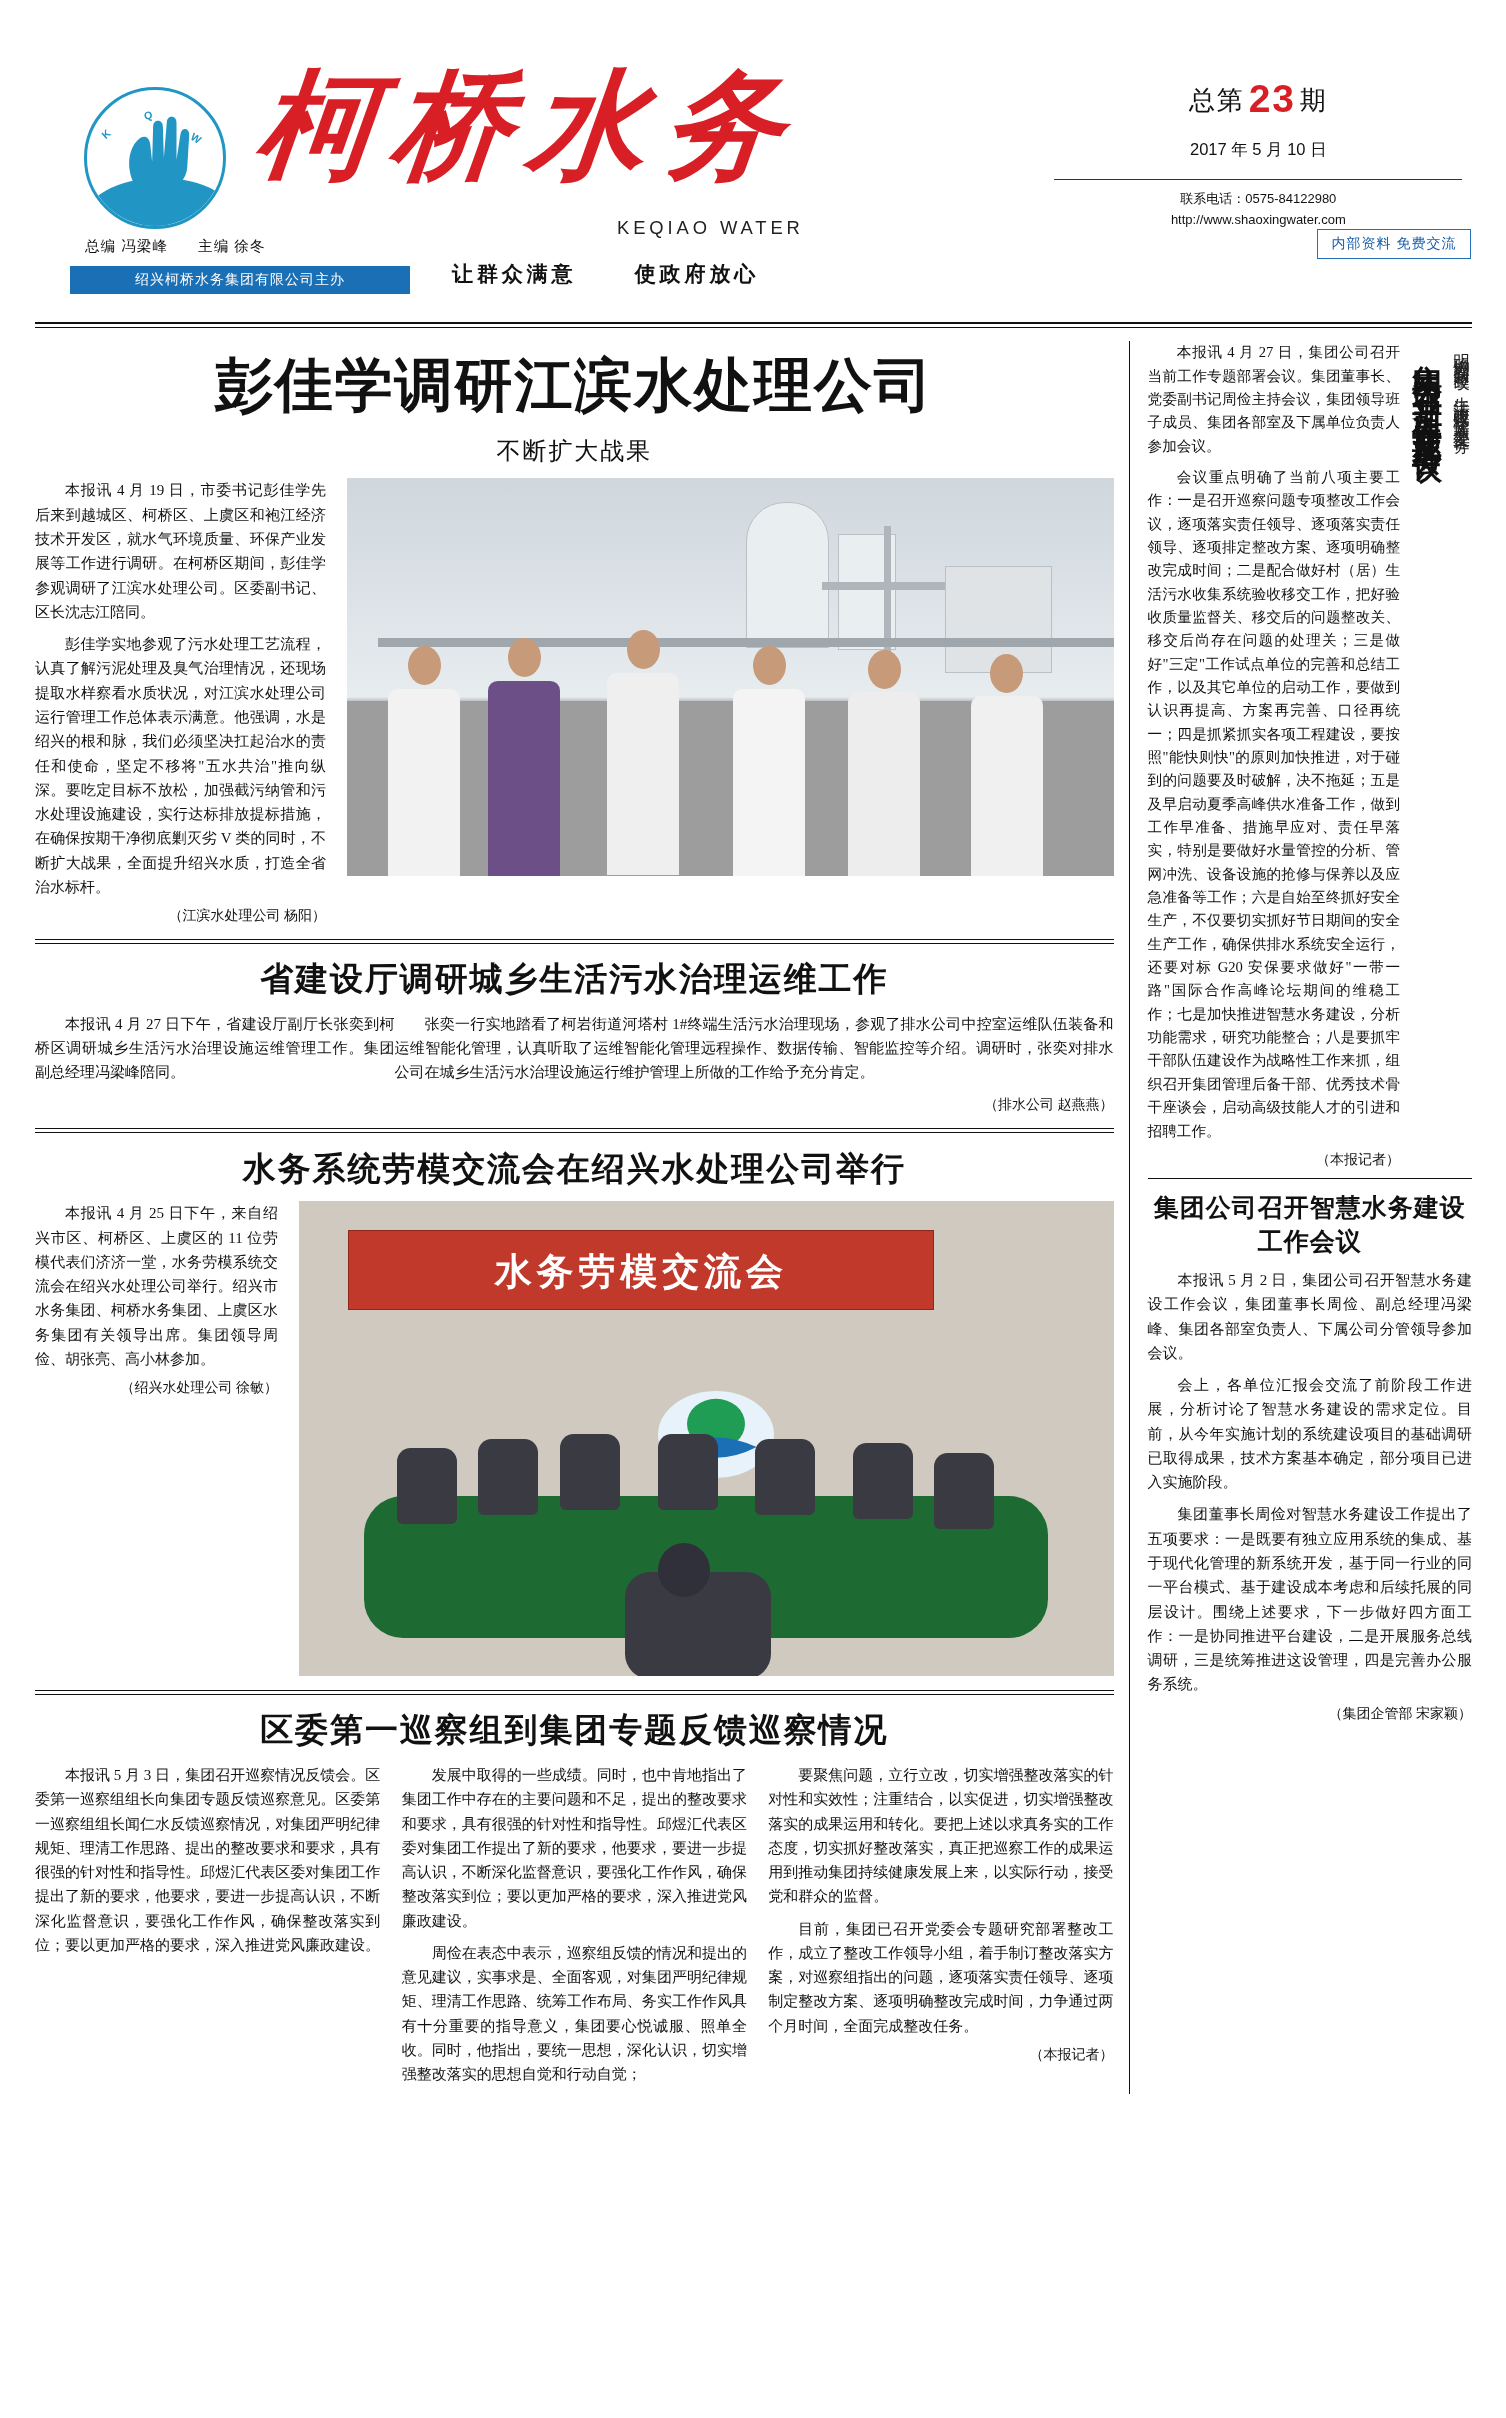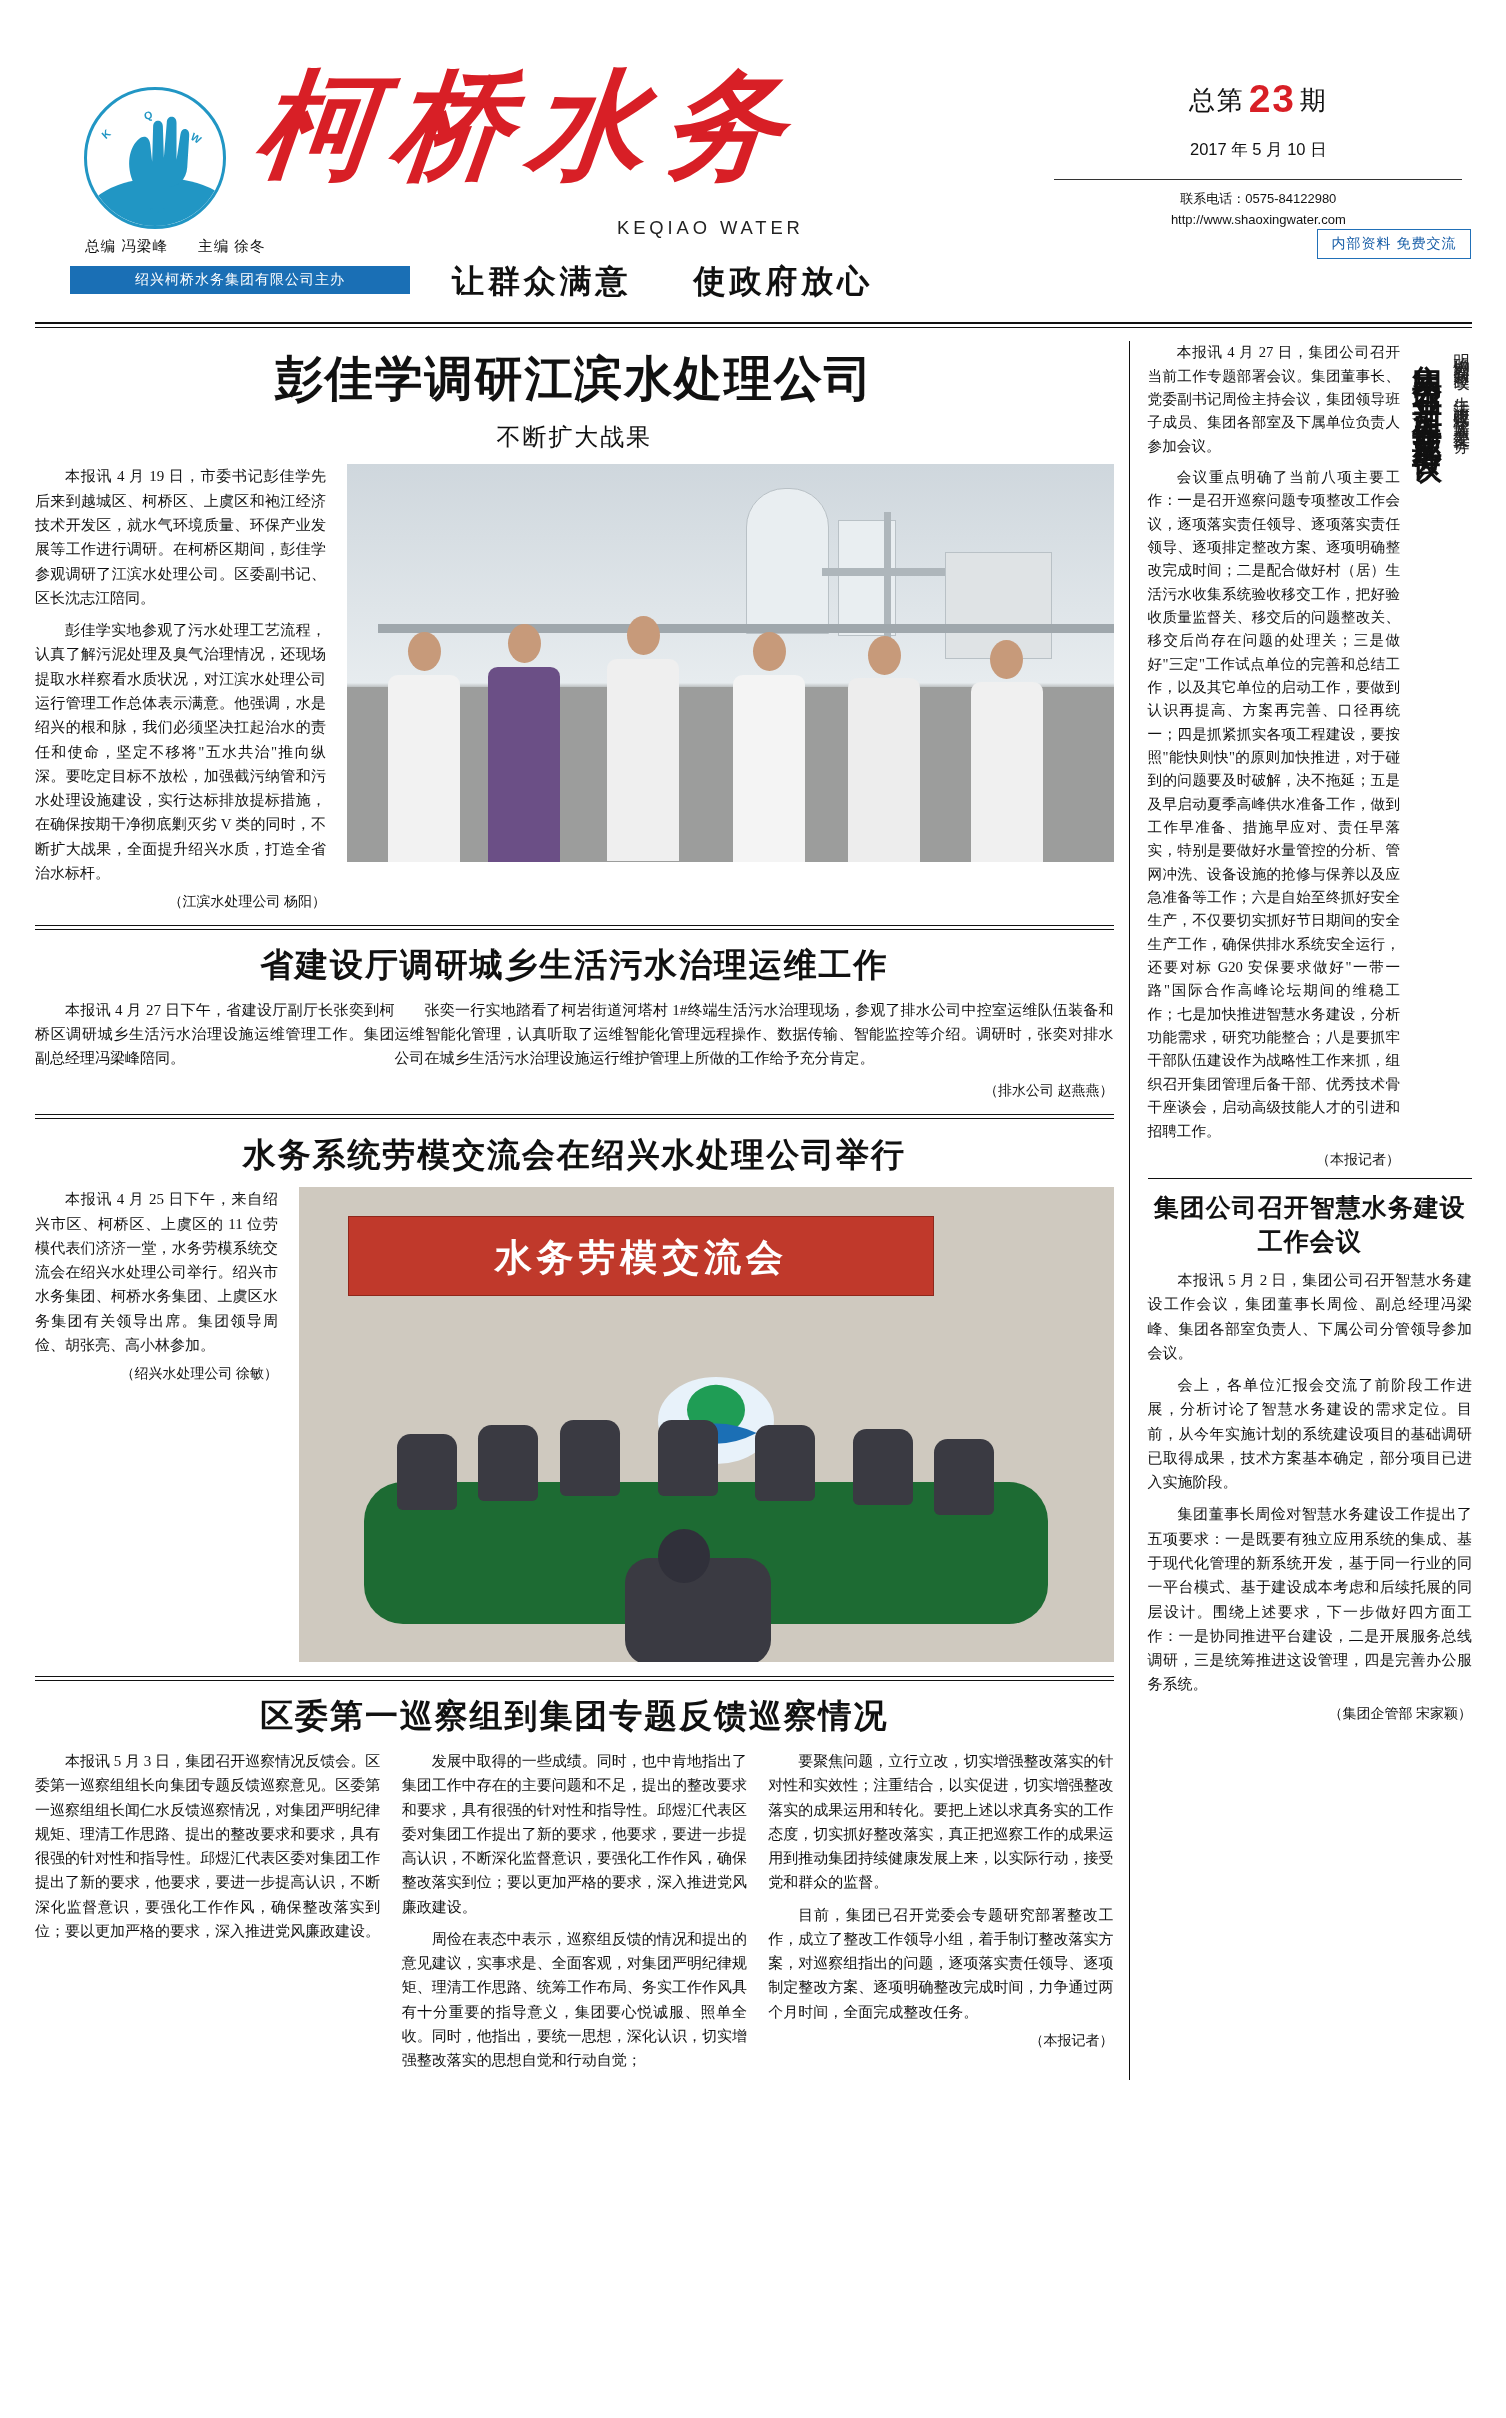--- a/index.html
+++ b/index.html
@@ -72,37 +72,37 @@
   }
   .editors span { margin-right:25px; }
   .org-bar {
     position:absolute; left:35px; top:239px; width:340px;
     background:#1a6fb5; color:#fff; text-align:center;
     font-family:"Liberation Sans", sans-serif; font-size:14px;
     padding:4.9px 0; letter-spacing:1px;
   }
   .slogan {
     position:absolute; left:417px; top:233px;
-    font-family:"DejaVu Serif", serif; font-weight:bold; font-size:32px; letter-spacing:3.9px;
+    font-family:"DejaVu Serif", serif; font-weight:bold; font-size:21px; letter-spacing:3.9px;
   }
   .slogan span { margin-right:47px; }
 
   .rule-thick { border-top:2.9px solid #111; margin:3.9px 0 0 0; }
   .rule-thin  { border-top:1px solid #111; margin:2.9px 0 13.6px 0; }
 
   
   .content { display:flex; gap:0px; }
   .left-col { width:1121px; padding-right:15.5px; }
   .right-col { width:351px; padding-left:17.5px; border-left:1px solid #111; }
 
   .headline {
     text-align:center; font-family:"DejaVu Serif", serif; font-weight:bold;
     color:#111; letter-spacing:1.9px;
   }
-  .h1 { font-size:48px; margin:5.8px 0 9.7px; }
+  .h1 { font-size:58px; margin:5.8px 0 9.7px; }
   .h2 { font-size:33px; margin:13.6px 0 9.7px; }
   .subhead { text-align:center; font-size:24px; font-family:"DejaVu Serif", serif; margin:1.9px 0 11.6px; letter-spacing:1.9px; }
   p.body {
     font-family:"Liberation Serif", serif;
     font-size:15px; line-height:1.62; text-align:justify;
     margin:0 0 7.8px 0; text-indent:2em;
   }
   .credit { text-align:right; font-size:14px; margin-top:3.9px; font-family:"Liberation Serif", serif; }
 
   .photo { width:100%; background:#d8d8d8; position:relative; overflow:hidden; }

